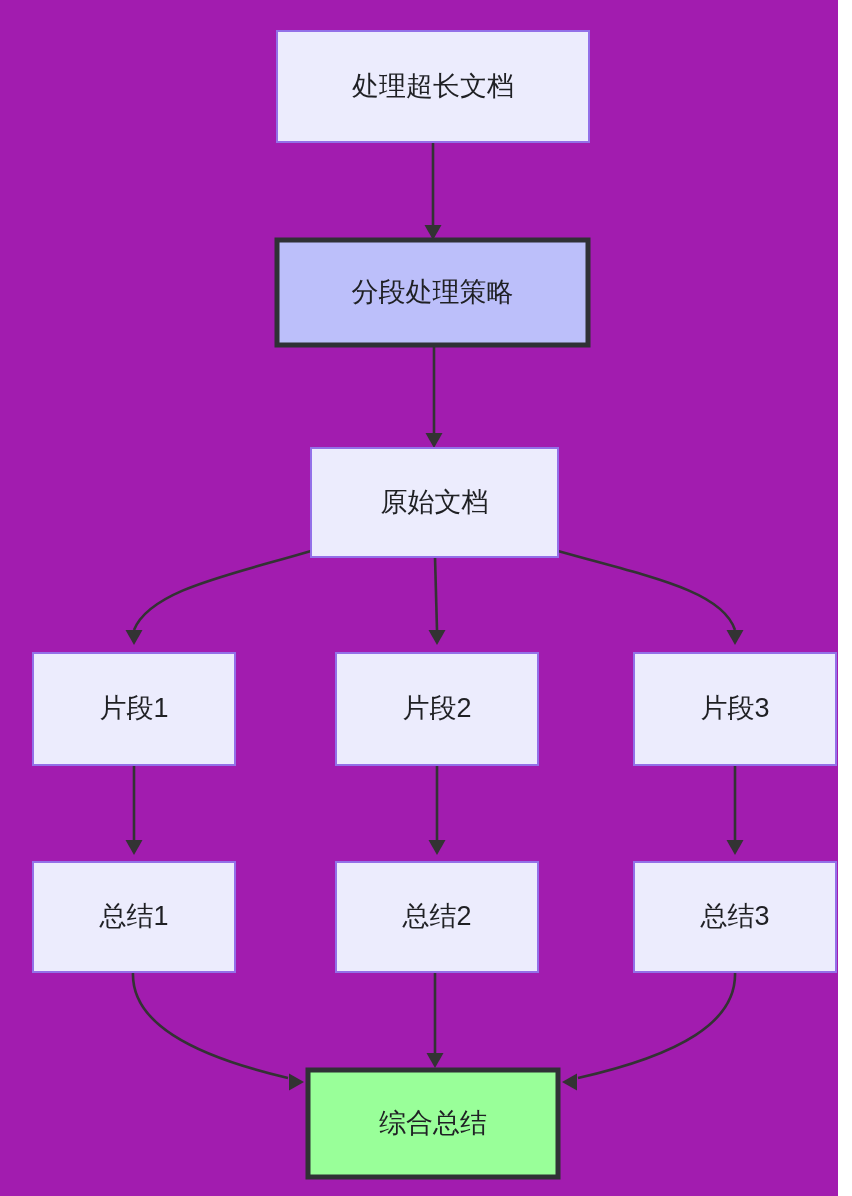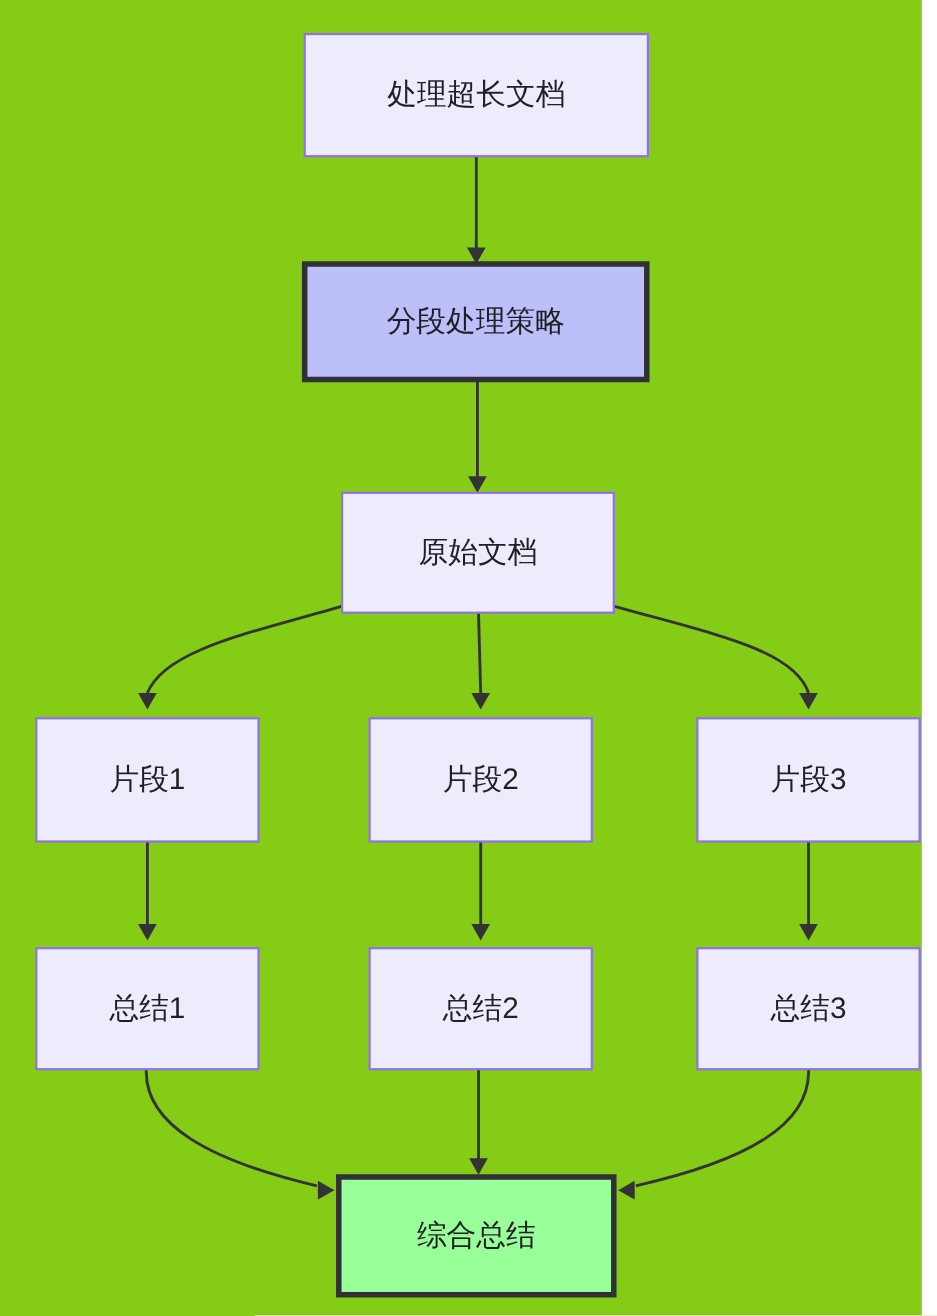--- a/index.html
+++ b/index.html
@@ -10,21 +10,21 @@
   body {
     width: 852px;
     height: 1196px;
     font-family: "Liberation Sans", "DejaVu Sans", sans-serif;
     overflow: hidden;
   }
   #diagram-root {
     position: relative;
     width: 838px;
     height: 1196px;
-    background: #84cc16;
+    background: #a21caf;
   }
   svg.flow {
     display: block;
     width: 852px;
     height: 1196px;
   }
   .node-rect {
     stroke-width: 2;
   }
   .node-rect.emphasis {

